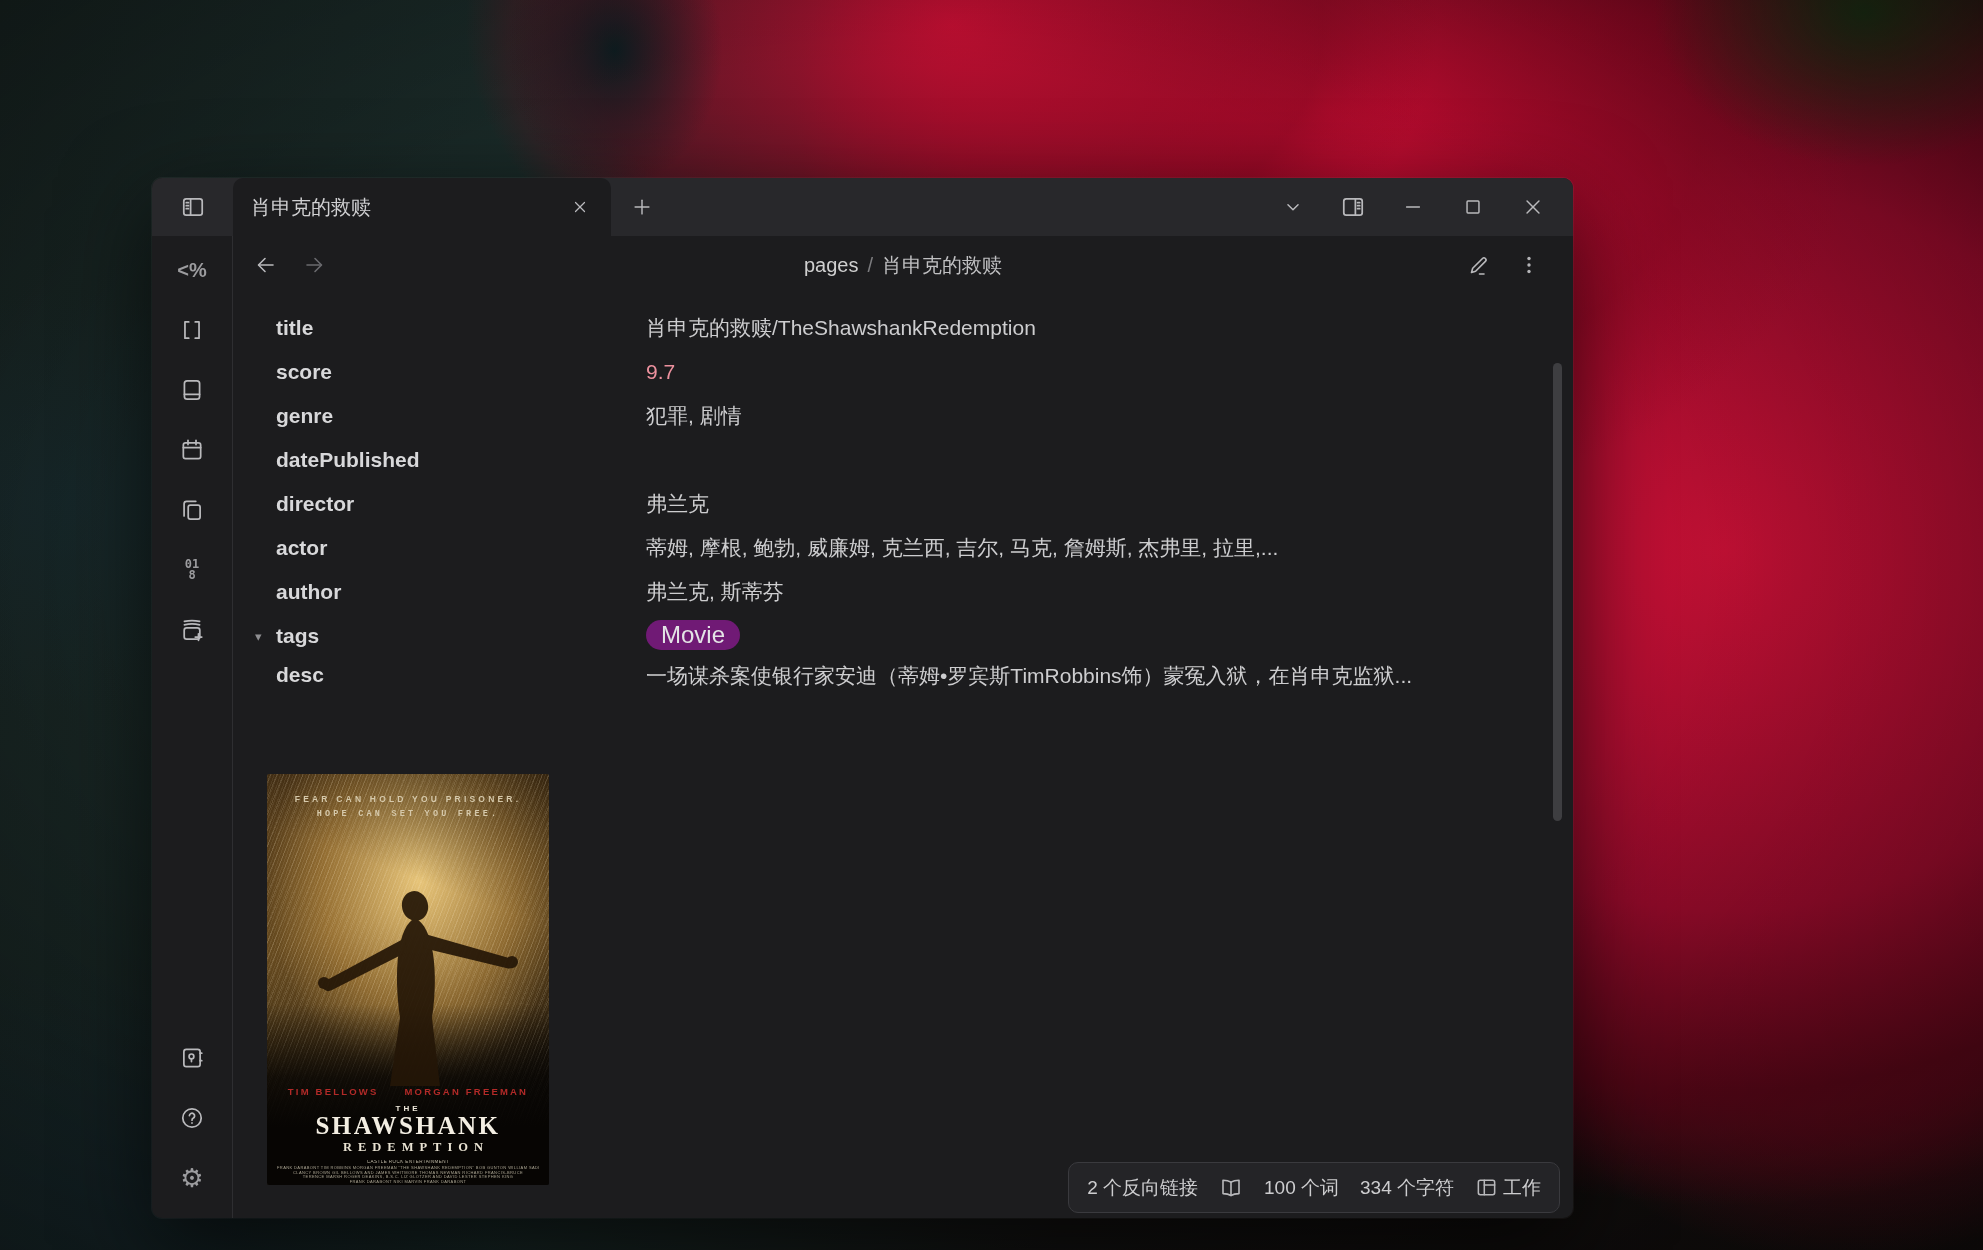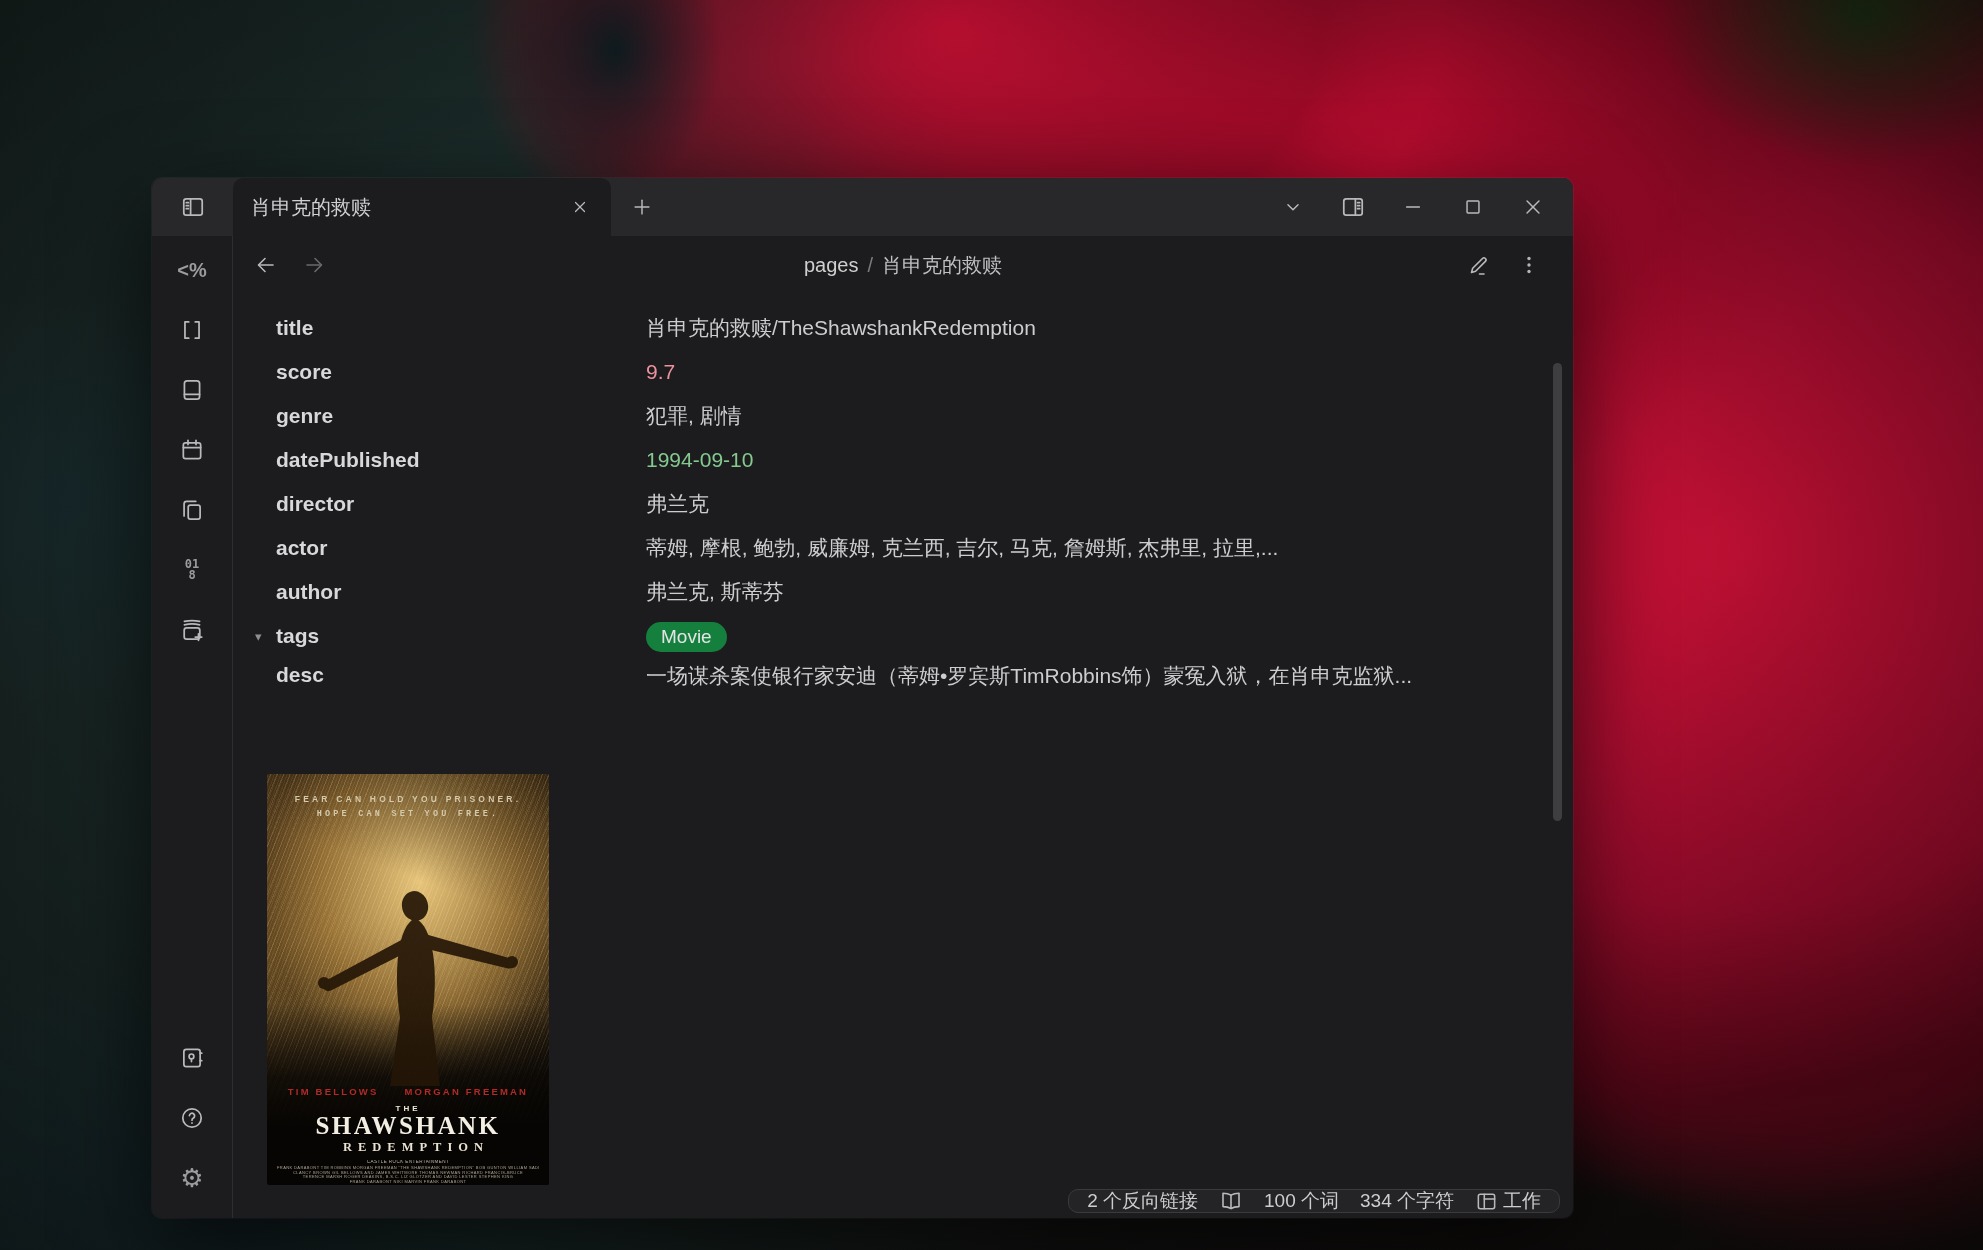--- a/index.html
+++ b/index.html
@@ -74,21 +74,21 @@
   
   .attr-table{position:absolute;left:0;top:70px;width:1290px;}
   .attr-row{display:flex;align-items:center;min-height:44px;}
   .attr-row.top-align{align-items:flex-start;}
   .attr-label{width:413px;flex:0 0 auto;padding-left:43px;box-sizing:border-box;font-size:21px;font-weight:700;color:#d8d8da;display:flex;align-items:center;}
   .attr-row.top-align .attr-label{padding-top:5px;}
   .attr-value{flex:1;font-size:21px;color:#cdcdcf;line-height:36px;max-width:812px;}
   .val-score{color:#ec919e;}
   .val-date{color:#84c98f;}
   .tag-caret{font-size:13px;color:#8f8f92;margin-right:8px;margin-left:-21px;width:13px;display:inline-block;}
-  .chip{display:inline-block;background:#15803d;color:#e4e4e6;font-size:19px;line-height:30px;padding:0 15px;border-radius:16px;}
+  .chip{display:inline-block;background:#701a75;color:#e4e4e6;font-size:24px;line-height:30px;padding:0 15px;border-radius:16px;}
   
   .scroll-thumb{position:absolute;right:11px;top:127px;width:9px;height:458px;border-radius:5px;background:#3e3e41;}
   
   .poster{
     position:absolute;left:34px;top:538px;width:282px;height:411px;overflow:hidden;border-radius:2px;
     background:
       linear-gradient(200deg, rgba(20,12,4,.55) 0%, rgba(20,12,4,0) 30%),
       radial-gradient(210px 280px at 54% 26%, rgba(238,203,126,.95), rgba(196,148,70,.55) 46%, rgba(120,84,36,.15) 72%, rgba(60,40,16,0) 85%),
       linear-gradient(160deg,#4a3417 0%,#64491f 35%,#3a2a12 62%,#14100a 82%,#0a0705 100%);
   }
@@ -109,21 +109,21 @@
   .p-tag.l2{margin-top:5px;font-family:Liberation Mono, monospace;}
   .p-names{position:absolute;left:0;right:0;top:312px;display:flex;justify-content:center;gap:26px;color:#b22a28;font-size:9.5px;font-weight:bold;letter-spacing:2.2px;}
   .p-the{position:absolute;left:0;right:0;top:330px;text-align:center;color:#efe9db;font-size:8px;letter-spacing:3px;font-weight:bold;}
   .p-title{position:absolute;left:0;right:0;top:338px;text-align:center;color:#f3eee2;font-family:"Liberation Serif","DejaVu Serif",serif;font-size:25px;font-weight:bold;letter-spacing:2.5px;white-space:nowrap;}
   .p-sub{position:absolute;left:16px;right:0;top:366px;text-align:center;color:#e8e2d2;font-family:"Liberation Serif","DejaVu Serif",serif;font-size:12.5px;letter-spacing:6px;font-weight:bold;}
   .p-credits{position:absolute;left:10px;right:10px;top:386px;text-align:center;color:#aaa492;}
   .p-credits div{font-size:4px;line-height:4.8px;letter-spacing:.4px;white-space:nowrap;overflow:hidden;}
   .p-credits div:first-child{font-size:4.6px;margin-bottom:1px;color:#bdb7a4;}
   
   .statusbar{
-    position:absolute;right:13px;bottom:5px;height:24px;box-sizing:border-box;
+    position:absolute;right:13px;bottom:5px;height:51px;box-sizing:border-box;
     background:#242427;border:1px solid #3a3a3e;border-radius:10px;
     display:flex;align-items:center;gap:21px;padding:0 18px;
     font-size:19px;color:#cdcdcf;white-space:nowrap;
   }
   .sb-item{display:flex;align-items:center;gap:5px;}
 </style>
 </head>
 <body>
 
 <div class="wallpaper"></div>
@@ -308,21 +308,20 @@
         <div class="attr-row">
           <div class="attr-label">score</div>
           <div class="attr-value val-score">9.7</div>
         </div>
         <div class="attr-row">
           <div class="attr-label">genre</div>
           <div class="attr-value">犯罪, 剧情</div>
         </div>
         <div class="attr-row">
           <div class="attr-label">datePublished</div>
-          <div class="attr-value val-date">1994-09-10</div>
         </div>
         <div class="attr-row">
           <div class="attr-label">director</div>
           <div class="attr-value">弗兰克</div>
         </div>
         <div class="attr-row">
           <div class="attr-label">actor</div>
           <div class="attr-value">蒂姆, 摩根, 鲍勃, 威廉姆, 克兰西, 吉尔, 马克, 詹姆斯, 杰弗里, 拉里,...</div>
         </div>
         <div class="attr-row">

